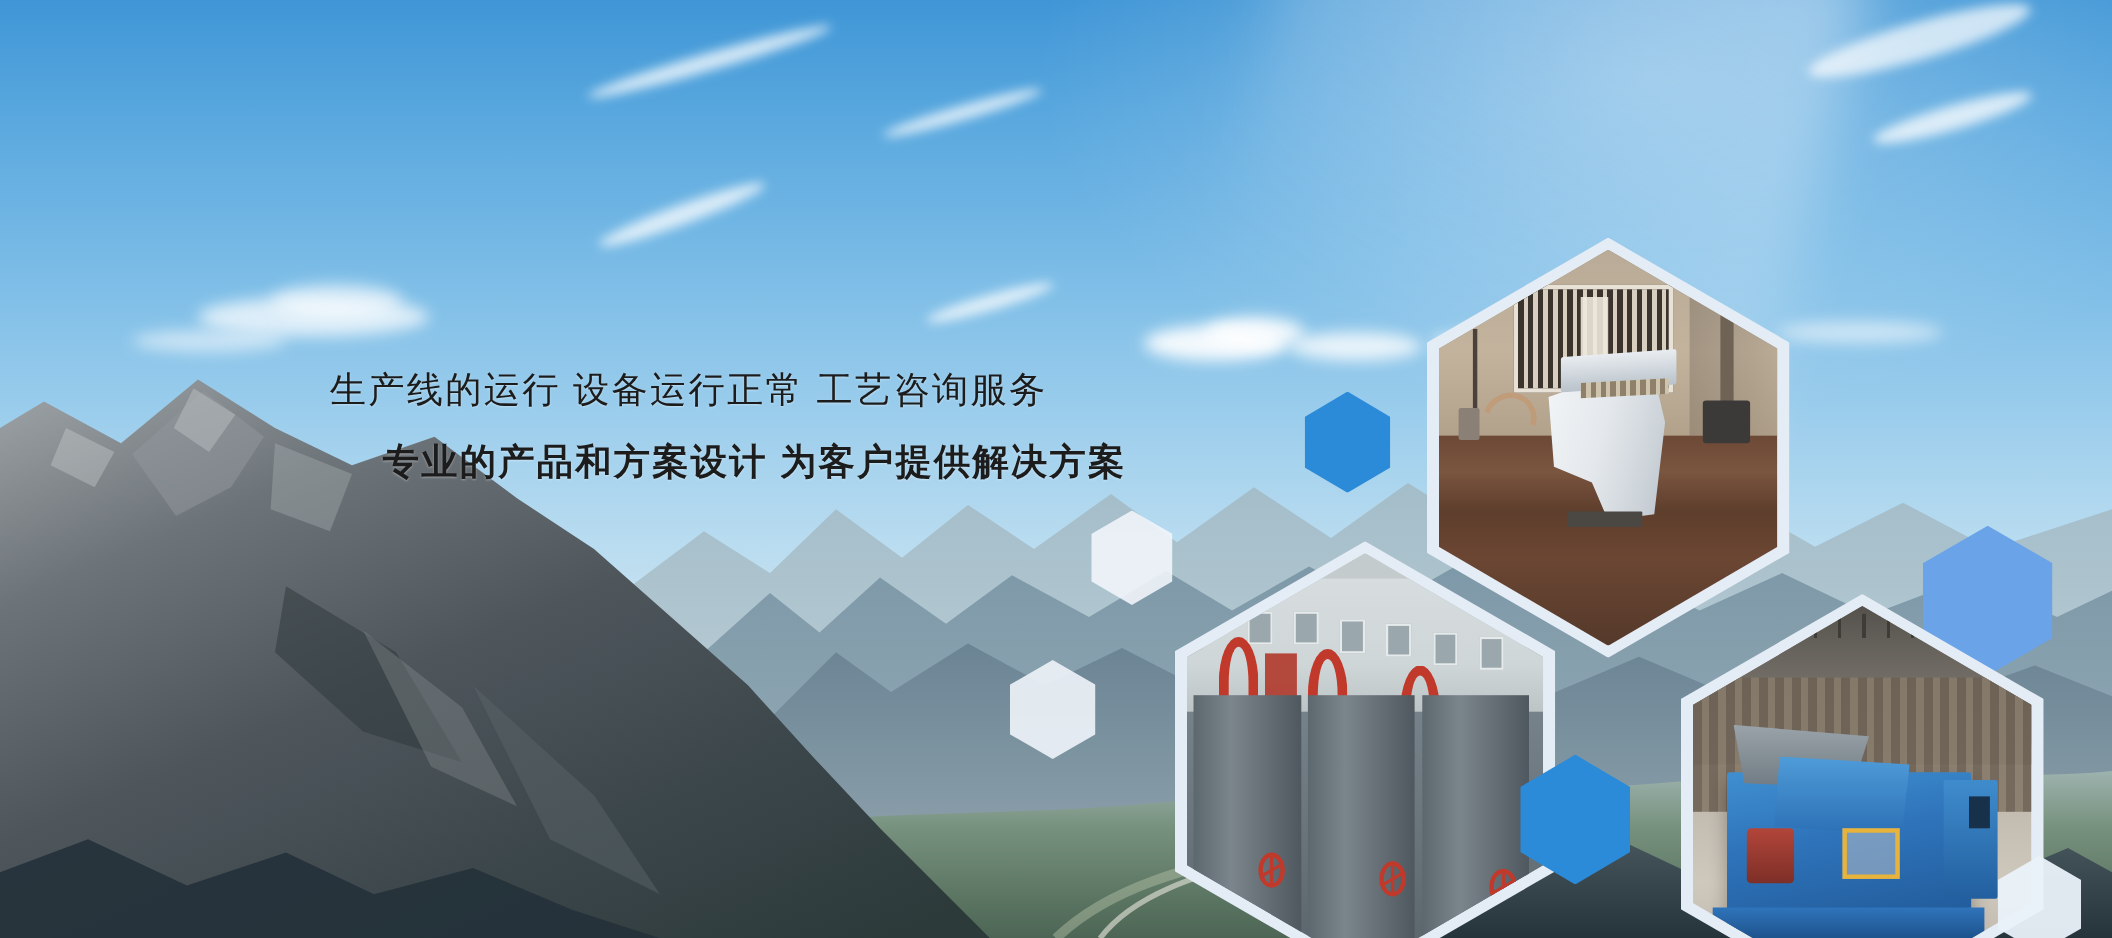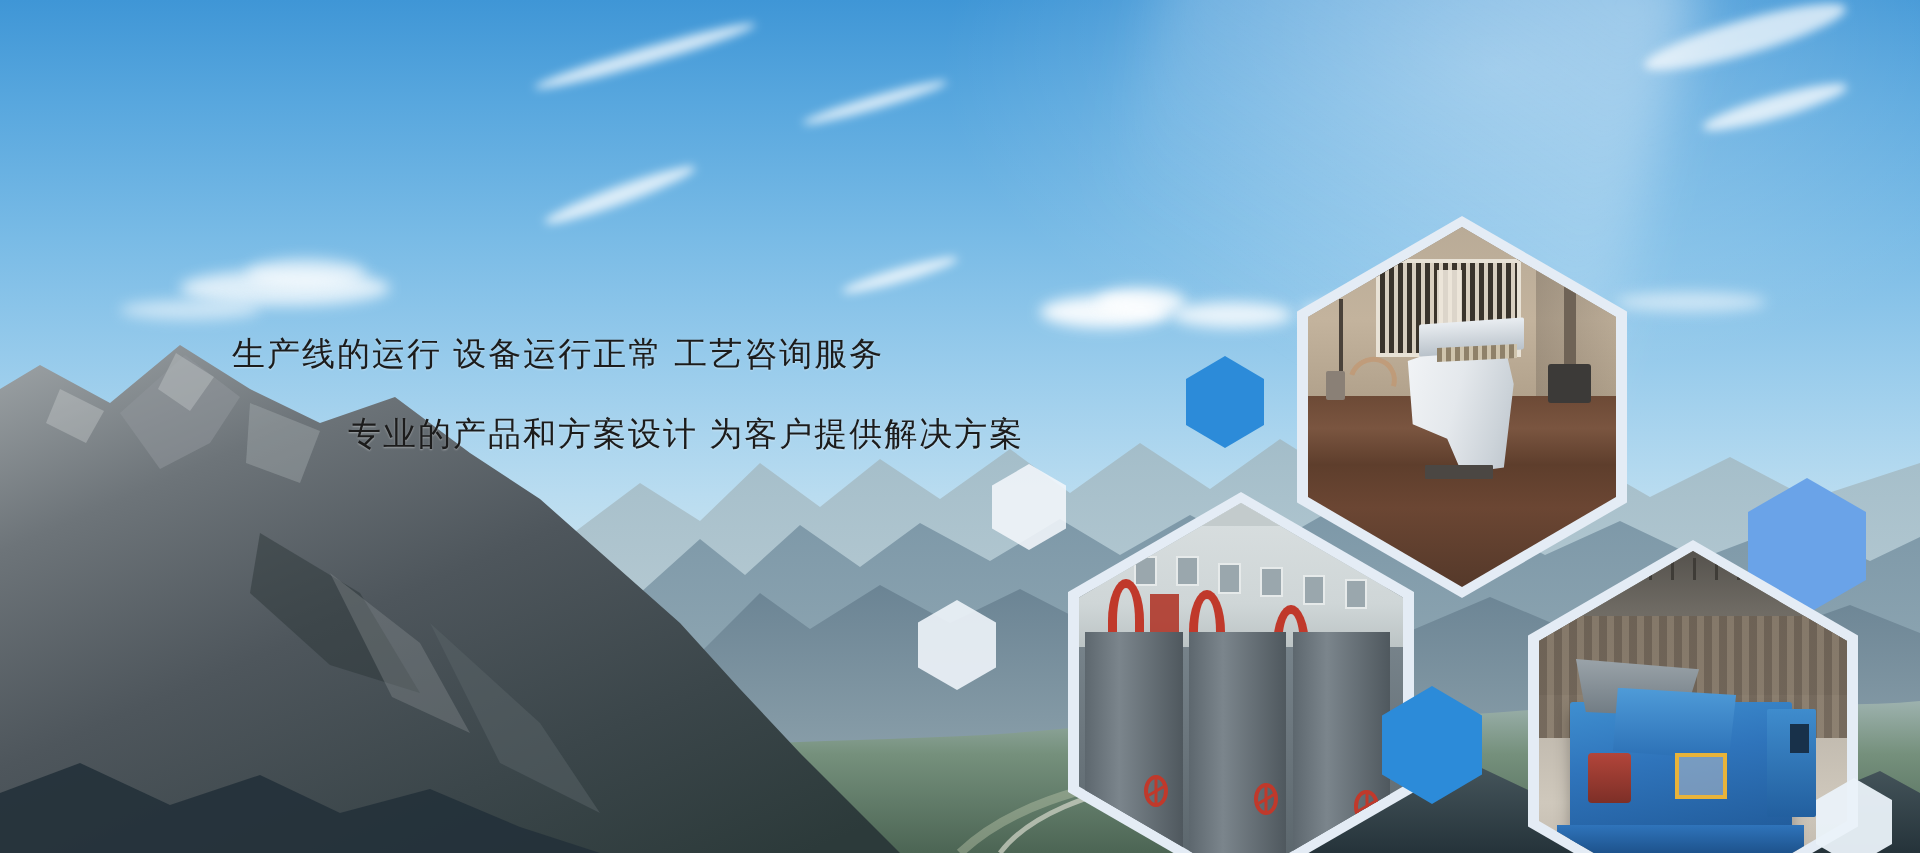--- a/index.html
+++ b/index.html
@@ -42,22 +42,22 @@
   
   .land{ position:absolute; left:0; right:0; bottom:0; height:560px; }
   .layer{ position:absolute; left:0; right:0; bottom:0; width:100%; height:100%; }
 
   
   .headline{
     position:absolute; left:0; top:332px; width:1020px;
     color:#1c1c1c; letter-spacing:2px;
     text-shadow:0 1px 2px rgba(255,255,255,.38);
   }
-  .line1{ font-size:33px; line-height:44px; padding-left:232px; white-space:nowrap;}
-  .line2{ font-size:33px; line-height:44px; padding-left:348px; margin-top:36px; white-space:nowrap;}
+  .line1{ font-size:33px; line-height:44px; padding-left:232px; white-space:nowrap;text-align:center;}
+  .line2{ font-size:33px; line-height:44px; padding-left:348px; margin-top:22px; white-space:nowrap;font-weight:bold;}
   .hex-frame{
     position:absolute;
     clip-path:polygon(50% 0%, 100% 25%, 100% 75%, 50% 100%, 0% 75%, 0% 25%);
     background:#e4ecf5;
     box-shadow:0 6px 18px rgba(20,40,70,.18);
   }
   .hex-photo{
     position:absolute; inset:11px;
     clip-path:polygon(50% 0%, 100% 25%, 100% 75%, 50% 100%, 0% 75%, 0% 25%);
     overflow:hidden;

